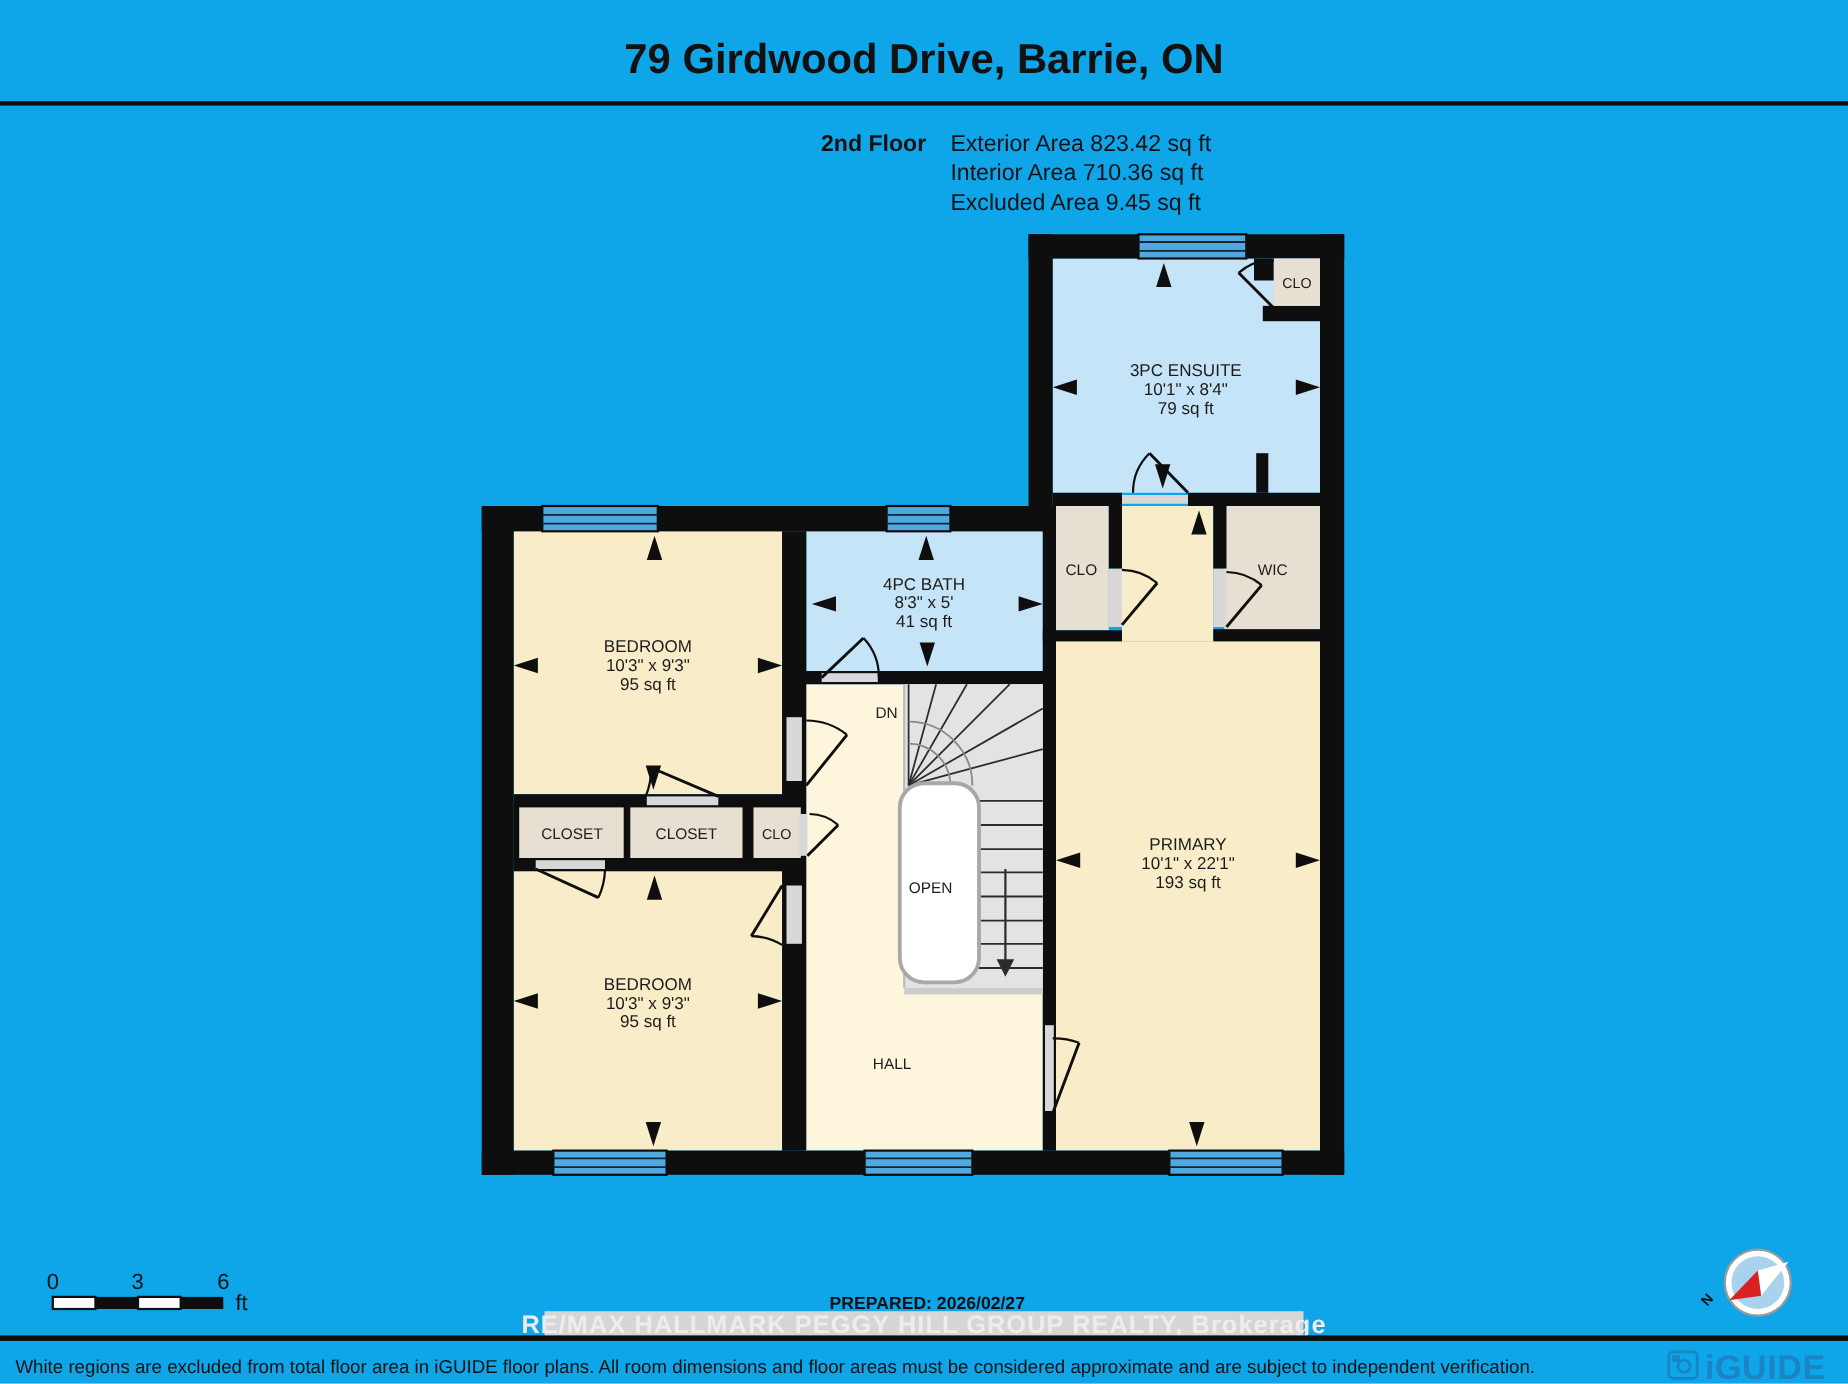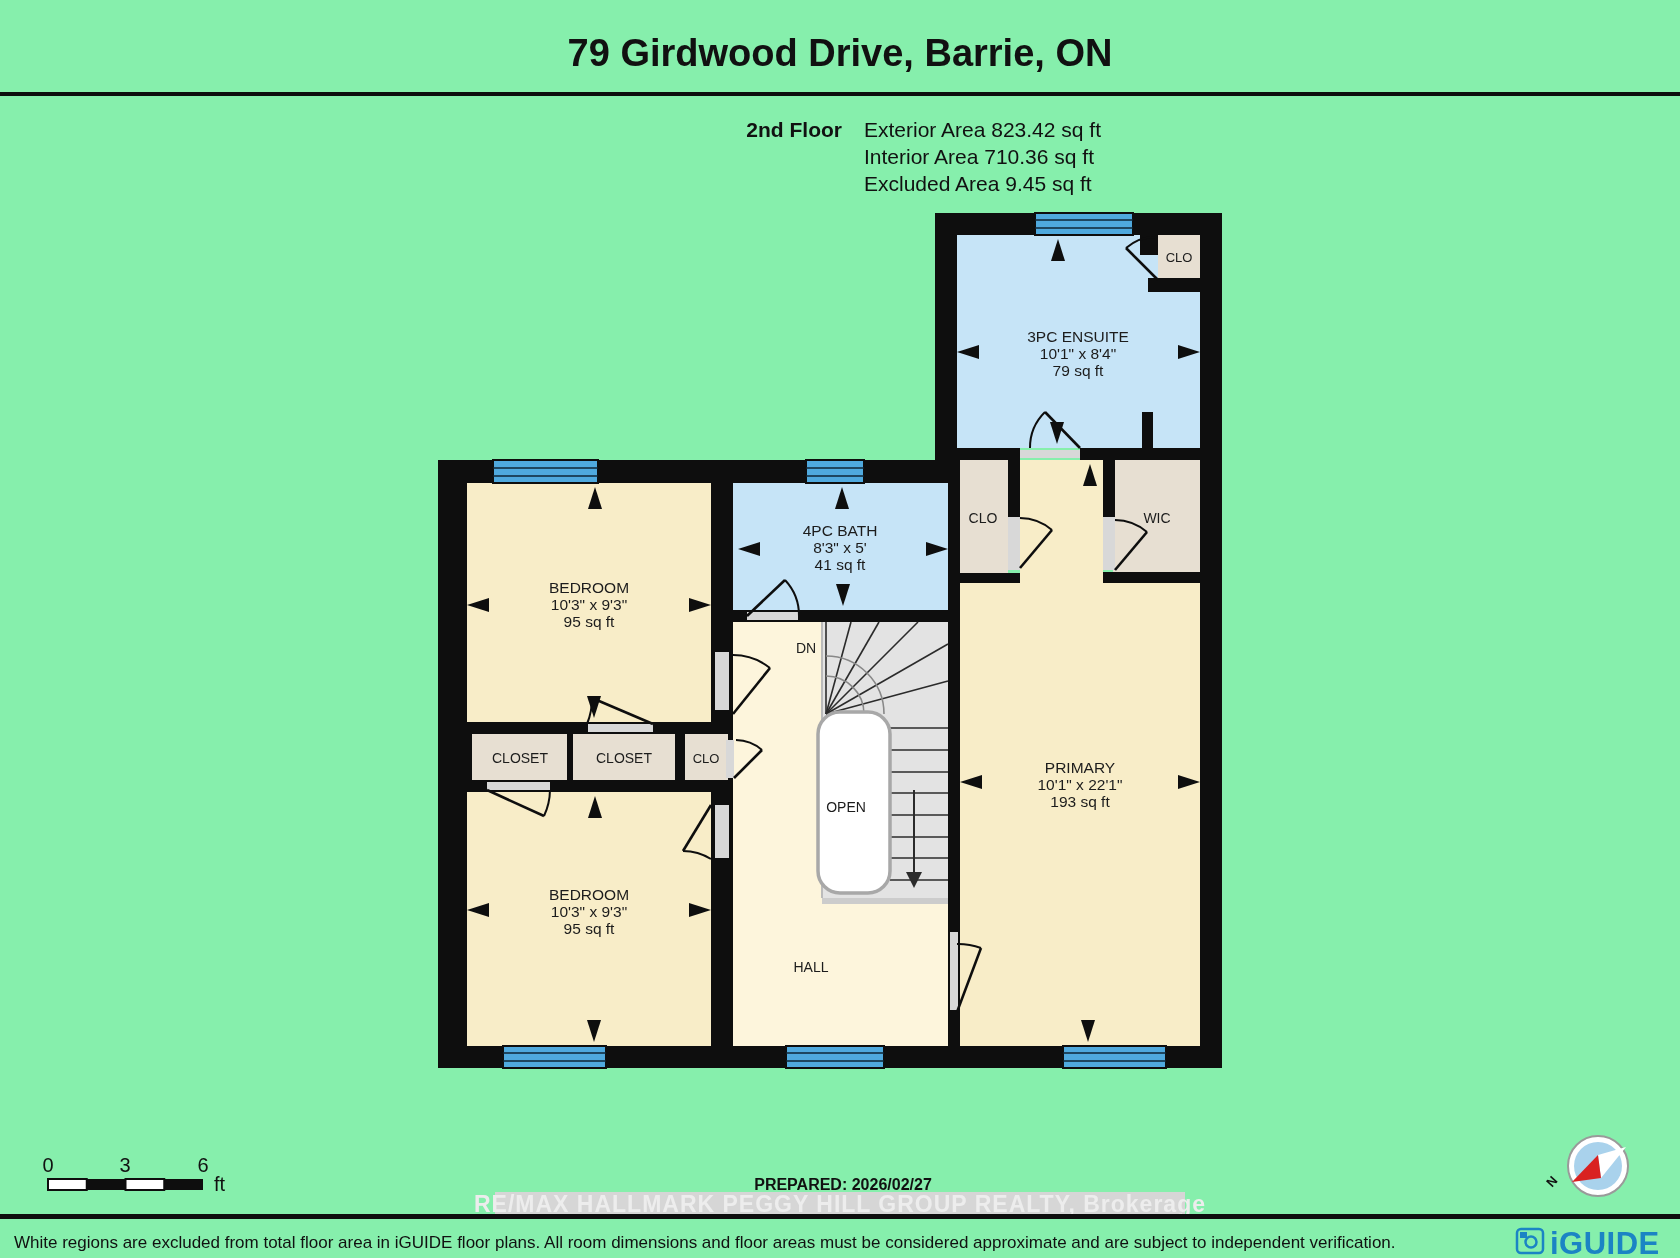--- a/index.html
+++ b/index.html
@@ -1,16 +1,16 @@
 <!DOCTYPE html>
 <html><head>
 <meta charset="utf-8">
 <style>
   html,body{margin:0;padding:0;background:#ffffff;}
-  .page{position:relative;width:1680px;height:1258px;background:#86efac;overflow:hidden;
+  .page{position:relative;width:1680px;height:1258px;background:#0ea5e9;overflow:hidden;
         font-family:"Liberation Sans", sans-serif;}
   svg{position:absolute;left:0;top:0;display:block;}
   text{font-family:"Liberation Sans", sans-serif;fill:#111;}
   .title{font-size:38px;font-weight:bold;}
   .floorlbl{font-size:21px;font-weight:bold;}
   .stat{font-size:21px;}
   .roomname,.roomdim{font-size:15.5px;fill:#1c1c1c;}
   .smalllbl{font-size:14px;fill:#1c1c1c;}
   .tinylbl{font-size:13px;fill:#1c1c1c;}
   .wall{fill:#0e0e0e;}

